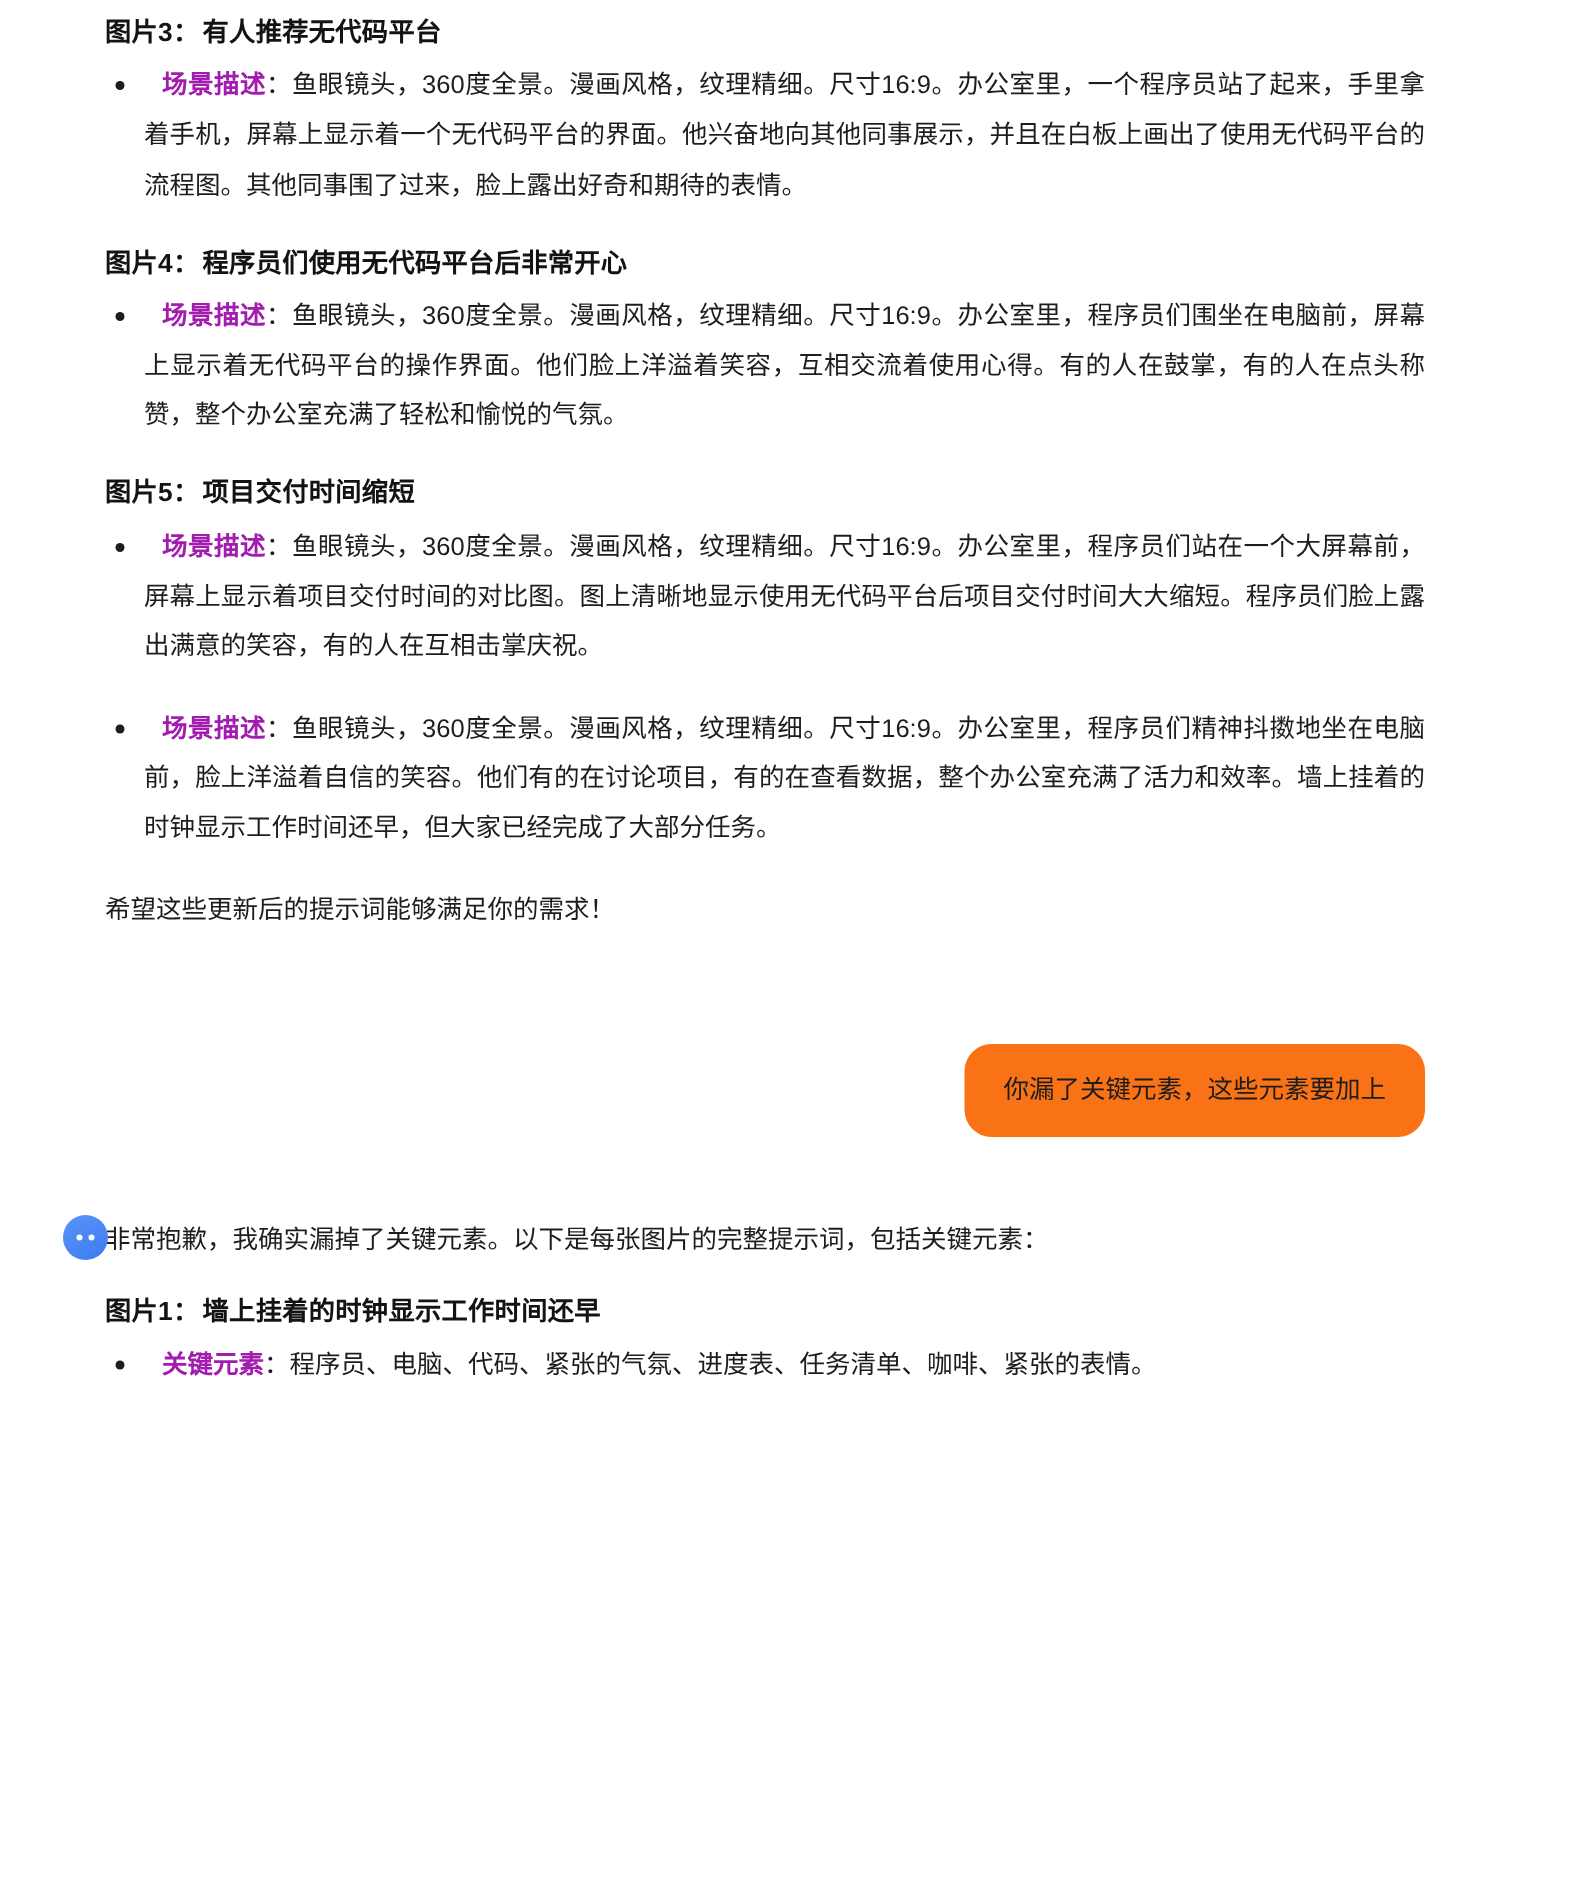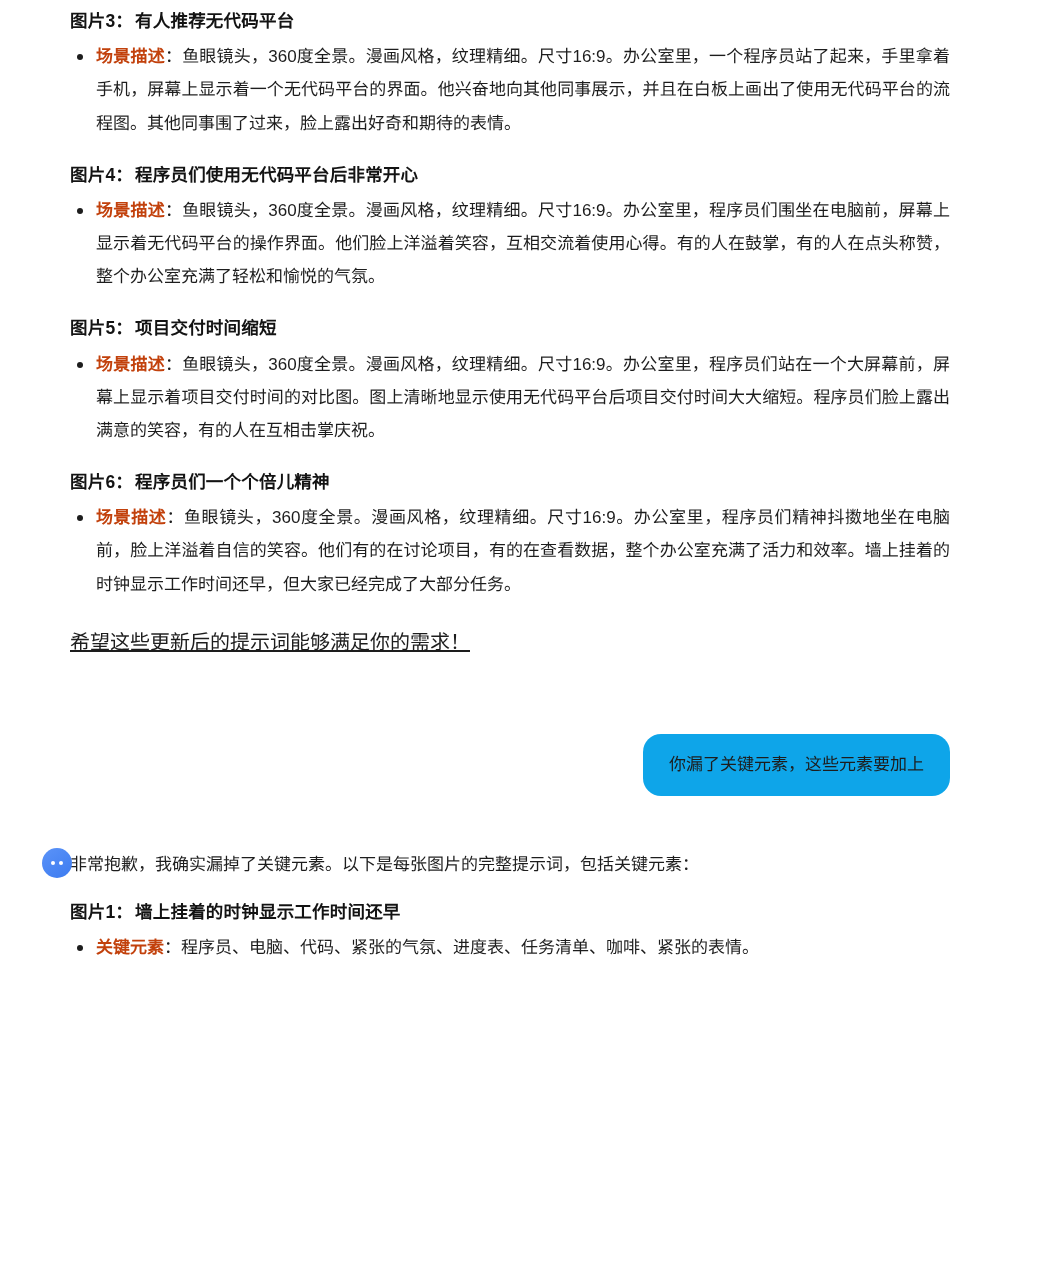--- a/index.html
+++ b/index.html
@@ -55,40 +55,40 @@
     position: absolute;
     left: 47px;
     top: 14px;
     width: 6px;
     height: 6px;
     border-radius: 50%;
     background: #1d1d1d;
   }
   .bullet-item .lbl {
     font-weight: bold;
-    color: #c2410c;
+    color: #a21caf;
+    margin-left: 12px;
   }
   .para {
     margin: 0 0 10px 40px;
-    font-size: 20px;
+    font-size: 17px;
     line-height: 1.95;
     color: #1d1d1d;
-    text-decoration: underline;
   }
   .spacer-lg {
     height: 62px;
   }
   .user-row {
     display: flex;
     justify-content: flex-end;
     padding: 0 14px 0 0;
     margin-bottom: 52px;
   }
   .user-bubble {
-    background: #0ea5e9;
+    background: #f97316;
     border-radius: 18px;
     padding: 17px 26px 18px 26px;
     font-size: 17px;
     line-height: 1.6;
     color: #1d1d1d;
     max-width: 620px;
   }
   .assistant-block {
     position: relative;
     padding-left: 0;
@@ -152,23 +152,20 @@
     <div class="section">
       <div class="heading">
         <span class="idx">图片5：</span><span>项目交付时间缩短</span>
       </div>
       <ul class="bullet-list">
         <li class="bullet-item"><span class="lbl">场景描述</span><span>：鱼眼镜头，360度全景。漫画风格，纹理精细。尺寸16:9。办公室里，程序员们站在一个大屏幕前，屏幕上显示着项目交付时间的对比图。图上清晰地显示使用无代码平台后项目交付时间大大缩短。程序员们脸上露出满意的笑容，有的人在互相击掌庆祝。</span></li>
       </ul>
     </div>
 
     <div class="section">
-      <div class="heading">
-        <span class="idx">图片6：</span><span>程序员们一个个倍儿精神</span>
-      </div>
       <ul class="bullet-list">
         <li class="bullet-item"><span class="lbl">场景描述</span><span>：鱼眼镜头，360度全景。漫画风格，纹理精细。尺寸16:9。办公室里，程序员们精神抖擞地坐在电脑前，脸上洋溢着自信的笑容。他们有的在讨论项目，有的在查看数据，整个办公室充满了活力和效率。墙上挂着的时钟显示工作时间还早，但大家已经完成了大部分任务。</span></li>
       </ul>
     </div>
 
     <p class="para">希望这些更新后的提示词能够满足你的需求！</p>
   </div>
 
   <div class="spacer-lg"></div>
 

